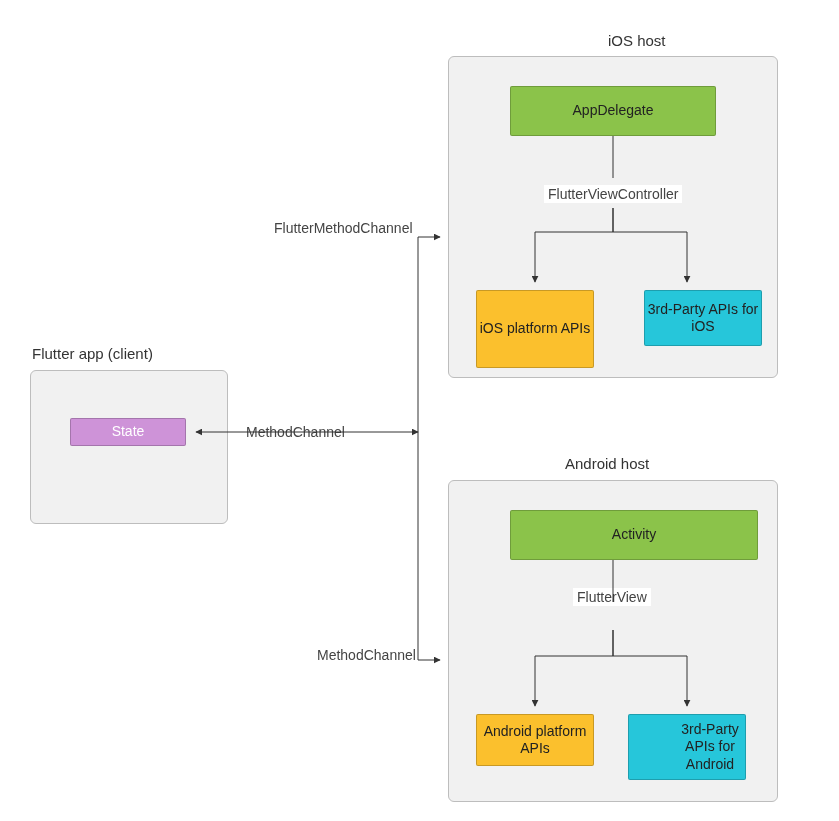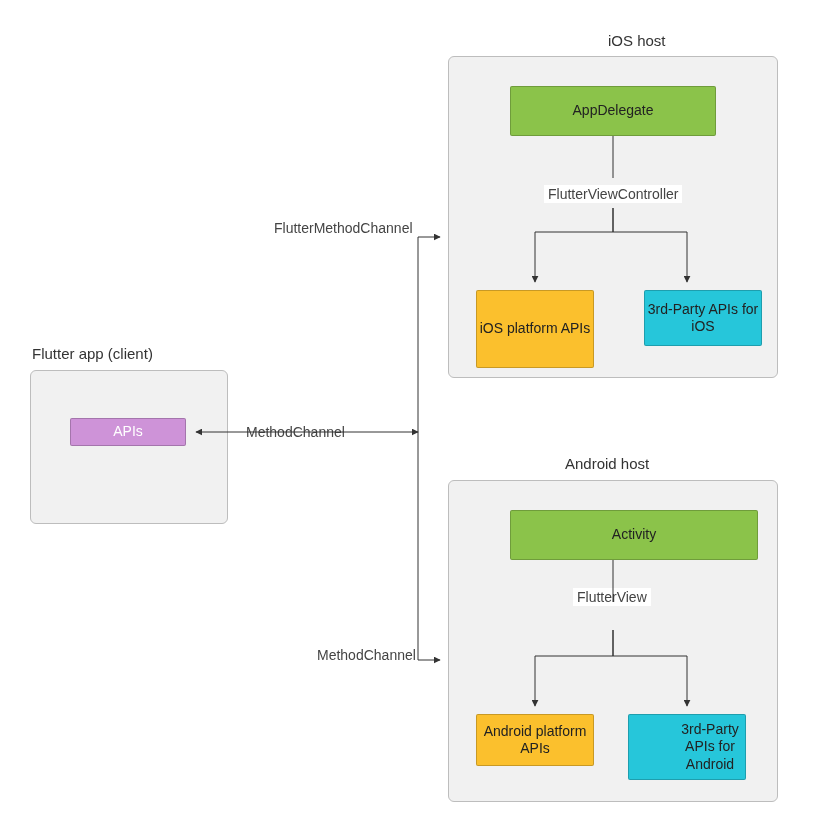--- a/index.html
+++ b/index.html
@@ -52,21 +52,21 @@
     left:0;top:0;
     width:839px;height:821px;
     pointer-events:none;
   }
 </style>
 </head>
 <body>
 
 <div class="container-title" style="left:32px;top:345px;">Flutter app (client)</div>
 <div class="container" style="left:30px;top:370px;width:196px;height:152px;"></div>
-<div class="node purple" style="left:70px;top:418px;width:116px;height:28px;">APIs</div>
+<div class="node purple" style="left:70px;top:418px;width:116px;height:28px;">State</div>
 
 <div class="container-title" style="left:608px;top:32px;">iOS host</div>
 <div class="container" style="left:448px;top:56px;width:328px;height:320px;"></div>
 <div class="node green" style="left:510px;top:86px;width:206px;height:50px;">AppDelegate</div>
 <div class="edge-label" style="left:544px;top:185px;">FlutterViewController</div>
 <div class="node orange" style="left:476px;top:290px;width:118px;height:78px;">iOS platform APIs</div>
 <div class="node cyan" style="left:628px;top:290px;width:118px;height:56px;margin-left:16px;">3rd-Party APIs for iOS</div>
 
 <div class="container-title" style="left:565px;top:455px;">Android host</div>
 <div class="container" style="left:448px;top:480px;width:328px;height:320px;"></div>

